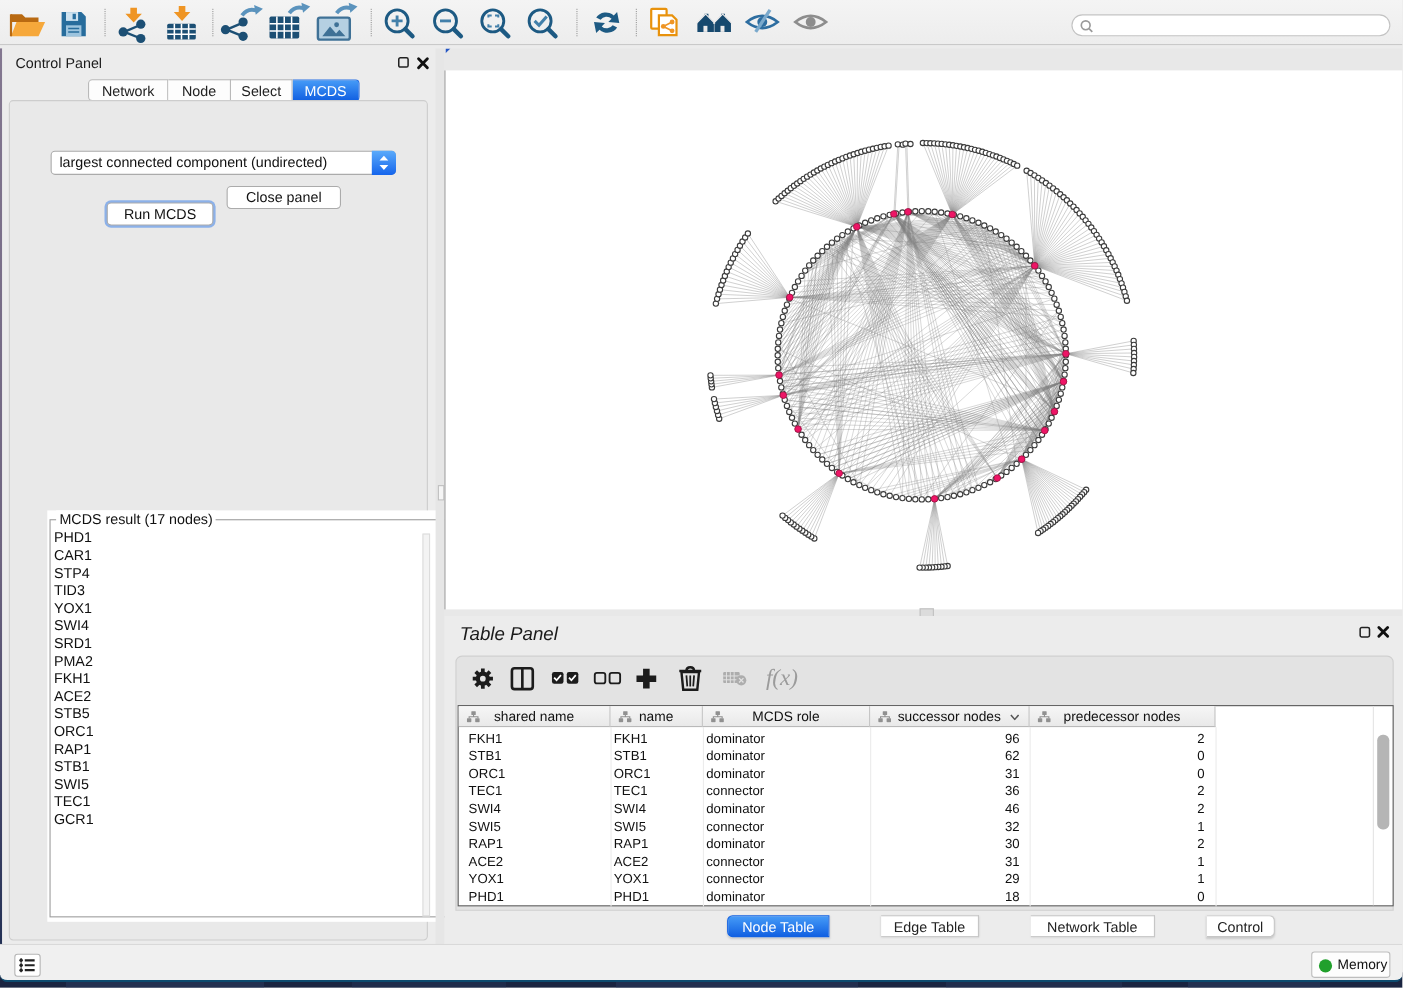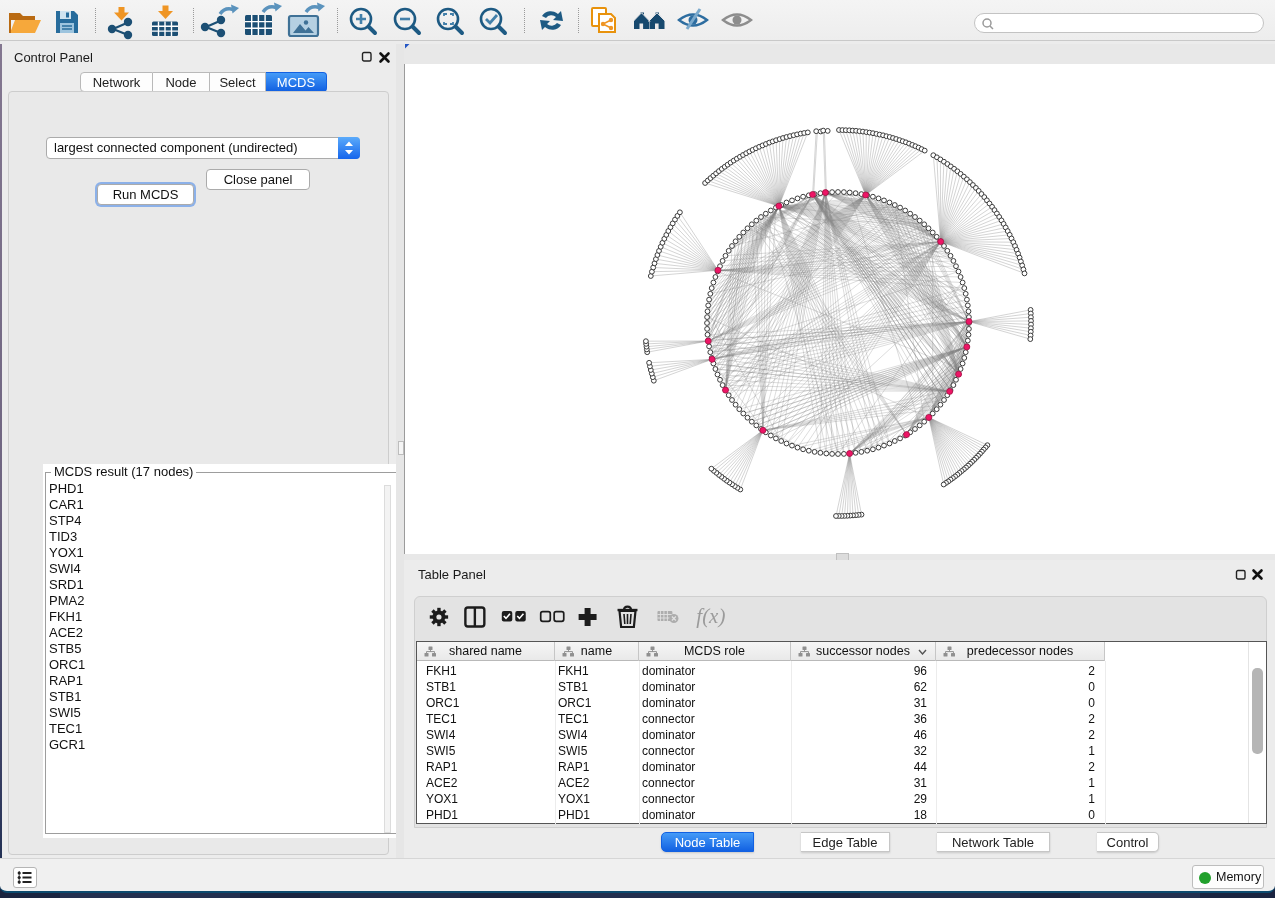--- a/index.html
+++ b/index.html
@@ -35,21 +35,21 @@
 #vdivh{position:absolute;left:2px;top:397px;width:6px;height:14px;background:#f5f5f5;border:1px solid #bdbdbd;}
 
 #netwin{left:404px;top:44px;width:871px;height:516px;background:#e8e8e8;}
 #nettitle{position:absolute;left:0;top:0;width:871px;height:19px;background:linear-gradient(#f0f0f0,#dcdcdc);border-bottom:1px solid #a8a8a8;}
 .tl{position:absolute;top:3.5px;width:12px;height:12px;border-radius:50%;}
 #nettext{position:absolute;left:0;top:2px;width:1008px;text-align:center;font-size:13px;color:#333;}
 #netcanvas{position:absolute;left:0px;top:20px;width:871px;height:490px;background:#fff;border-left:1px solid #9b9b9b;}
 #netgrip{position:absolute;left:432px;top:509px;width:13px;height:8px;background:#dcdcdc;border:1px solid #c0c0c0;}
 
 #tpanel{left:404px;top:560px;width:871px;height:298px;background:#ececec;}
-#tptitle{position:absolute;left:14px;top:7px;font-size:13px;color:#1a1a1a;}
+#tptitle{position:absolute;left:14px;top:7px;font-size:17px;color:#1a1a1a;font-style:italic;}
 #tpbox{position:absolute;left:10px;top:36px;width:853px;height:232px;background:#e3e3e3;border:1px solid #cfcfcf;border-radius:6px 6px 0 0;}
 #tptools{position:absolute;left:0;top:0;width:100%;height:43px;}
 #ttable{position:absolute;left:1px;top:44px;width:851px;height:183px;background:#fff;border:1px solid #555;}
 #thead{position:absolute;left:0;top:0;width:688px;height:19px;background:linear-gradient(#f6f6f6,#e9e9e9);border-bottom:1px solid #b9b9b9;font-size:12.5px;color:#111;}
 .hcol{position:absolute;top:0;height:19px;border-right:1px solid #c6c6c6;text-align:center;line-height:19px;}
 .hicon{position:absolute;left:7px;top:4px;}
 .trow{position:absolute;font-size:12px;color:#111;height:16px;line-height:16px;width:100%;}
 .c1{position:absolute;left:9px;}
 .c2{position:absolute;left:141px;}
 .c3{position:absolute;left:225px;}
@@ -672,21 +672,21 @@
             <span class="c1">SWI5</span>
             <span class="c2">SWI5</span>
             <span class="c3">connector</span>
             <span class="c4">32</span>
             <span class="c5">1</span>
           </div>
           <div class="trow" style="top:117px">
             <span class="c1">RAP1</span>
             <span class="c2">RAP1</span>
             <span class="c3">dominator</span>
-            <span class="c4">44</span>
+            <span class="c4">30</span>
             <span class="c5">2</span>
           </div>
           <div class="trow" style="top:133px">
             <span class="c1">ACE2</span>
             <span class="c2">ACE2</span>
             <span class="c3">connector</span>
             <span class="c4">31</span>
             <span class="c5">1</span>
           </div>
           <div class="trow" style="top:149px">

